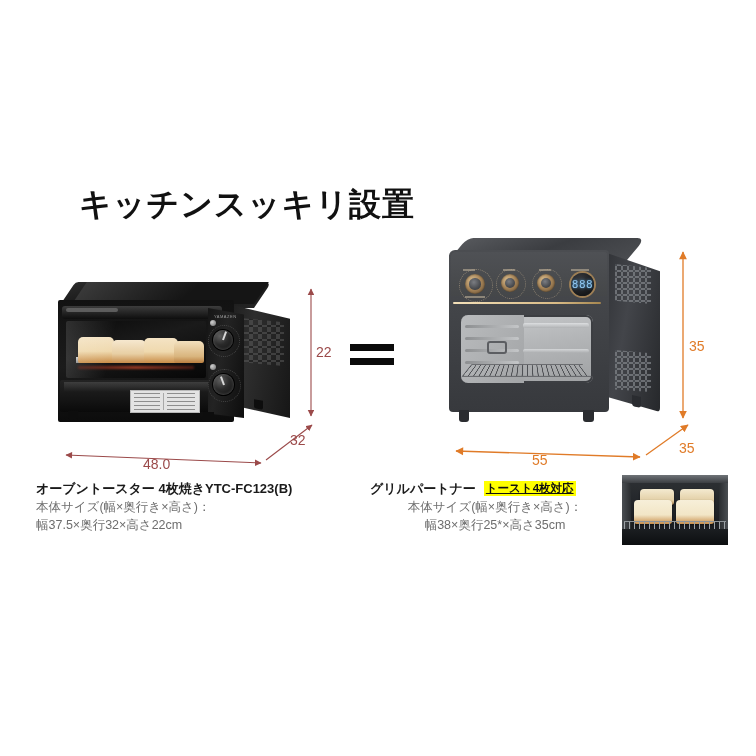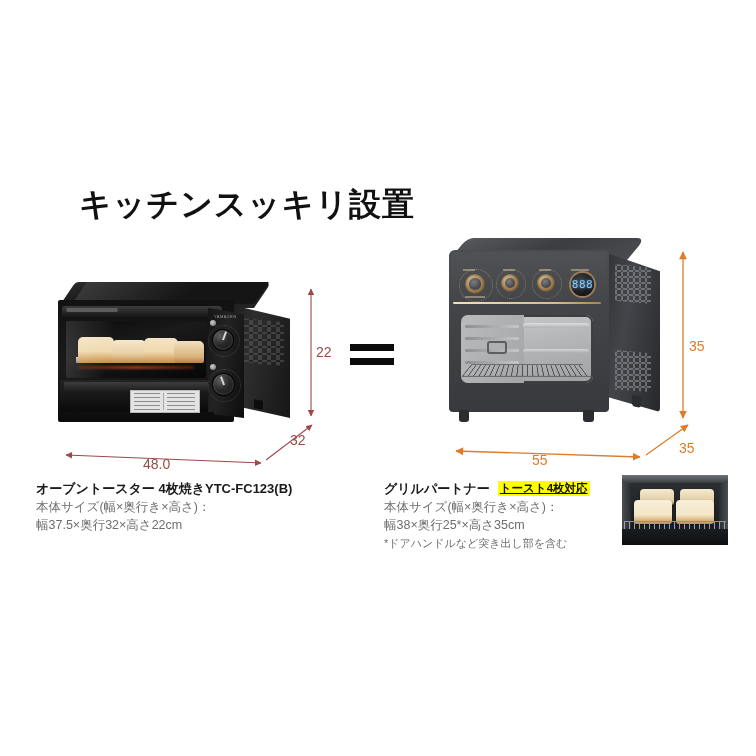--- a/index.html
+++ b/index.html
@@ -478,21 +478,21 @@
   #annotation-svg {
     position: absolute;
     left: 0; top: 0;
     width: 756px; height: 756px;
     pointer-events: none;
   }
 
   
   .caption-block { position: absolute; }
   #caption-left  { left: 36px;  top: 480px; width: 320px; }
-  #caption-right { left: 384px; top: 480px; width: 250px; }
+  #caption-right { left: 370px; top: 480px; width: 250px; text-align: center; }
 
   .caption-title {
     font-size: 13px;
     font-weight: bold;
     color: #1a1a1a;
     line-height: 1.35;
     white-space: nowrap;
   }
   .caption-line {
     font-size: 12.5px;
@@ -714,21 +714,20 @@
     <div class="caption-line">幅37.5×奥行32×高さ22cm</div>
   </div>
 
   <div id="caption-right" class="caption-block">
     <div class="title-row">
       <span class="caption-title">グリルパートナー</span>
       <span id="badge-toast4">トースト4枚対応</span>
     </div>
     <div class="caption-line">本体サイズ(幅×奥行き×高さ)：</div>
     <div class="caption-line">幅38×奥行25*×高さ35cm</div>
-    <div class="caption-note">*ドアハンドルなど突き出し部を含む</div>
   </div>
 
   <div id="toast-photo">
     <div class="tp-topbar"></div>
     <div class="tp-sideL"></div>
     <div class="tp-sideR"></div>
     <div class="tp-bread b3"></div>
     <div class="tp-bread b4"></div>
     <div class="tp-bread b1"></div>
     <div class="tp-bread b2"></div>

